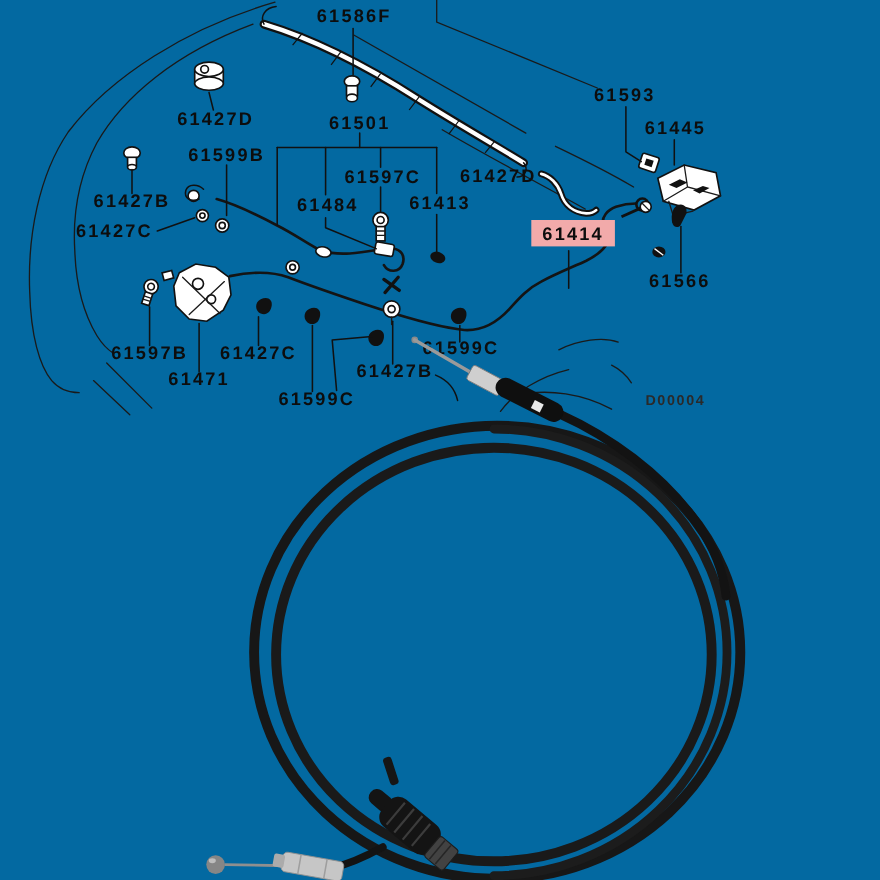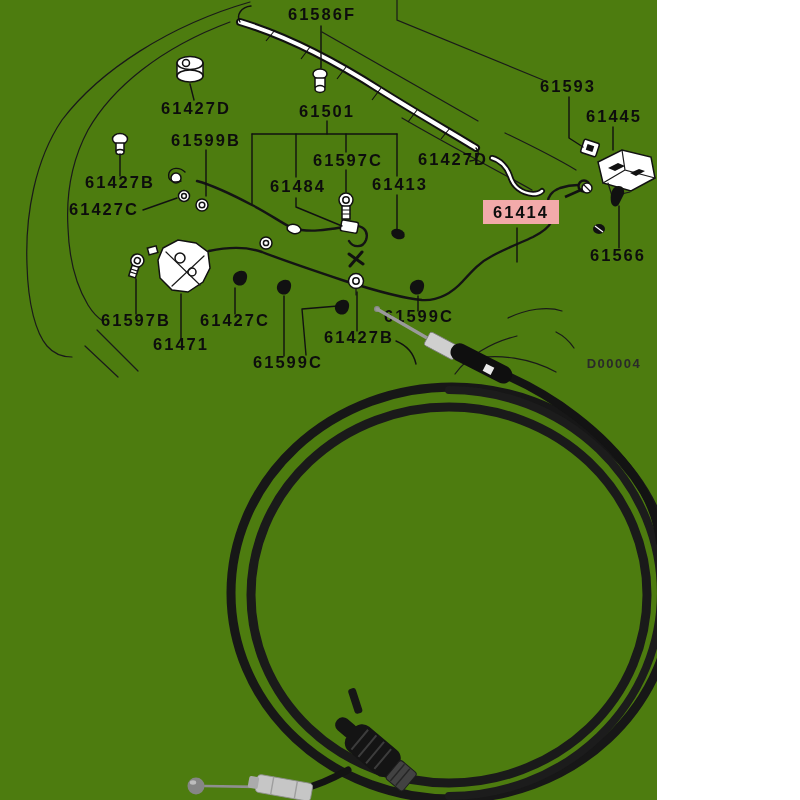--- a/index.html
+++ b/index.html
@@ -1,16 +1,16 @@
 <!DOCTYPE html>
 <html><head>
 <meta charset="utf-8">
 <style>
   html,body{margin:0;padding:0;background:#ffffff;}
-  .canvas{position:relative;width:657px;height:800px;background:#4d7c0f;overflow:hidden;}
+  .canvas{position:relative;width:800px;height:800px;background:#0369a1;overflow:hidden;}
   svg{position:absolute;left:0;top:0;}
   
   .ln{fill:none;stroke:#111;stroke-width:1.4;stroke-linecap:round;stroke-linejoin:round;}
   .lnthin{fill:none;stroke:#1a1a1a;stroke-width:1.2;stroke-linecap:round;}
   .cable{fill:none;stroke:#141414;stroke-width:2.4;stroke-linecap:round;stroke-linejoin:round;}
   .pw{fill:#fff;stroke:#111;stroke-width:1.5;}
   .pb{fill:#111;stroke:none;}
   .plbl{font-family:"Liberation Sans",sans-serif;font-weight:bold;font-size:16.5px;letter-spacing:2px;fill:#0d0d0d;}
   .dcode{font-family:"Liberation Sans",sans-serif;font-weight:bold;font-size:13px;letter-spacing:1.5px;fill:#2a2a2a;}
   .pcable2{fill:none;stroke:#1c1c1c;stroke-width:8;stroke-linecap:round;}

